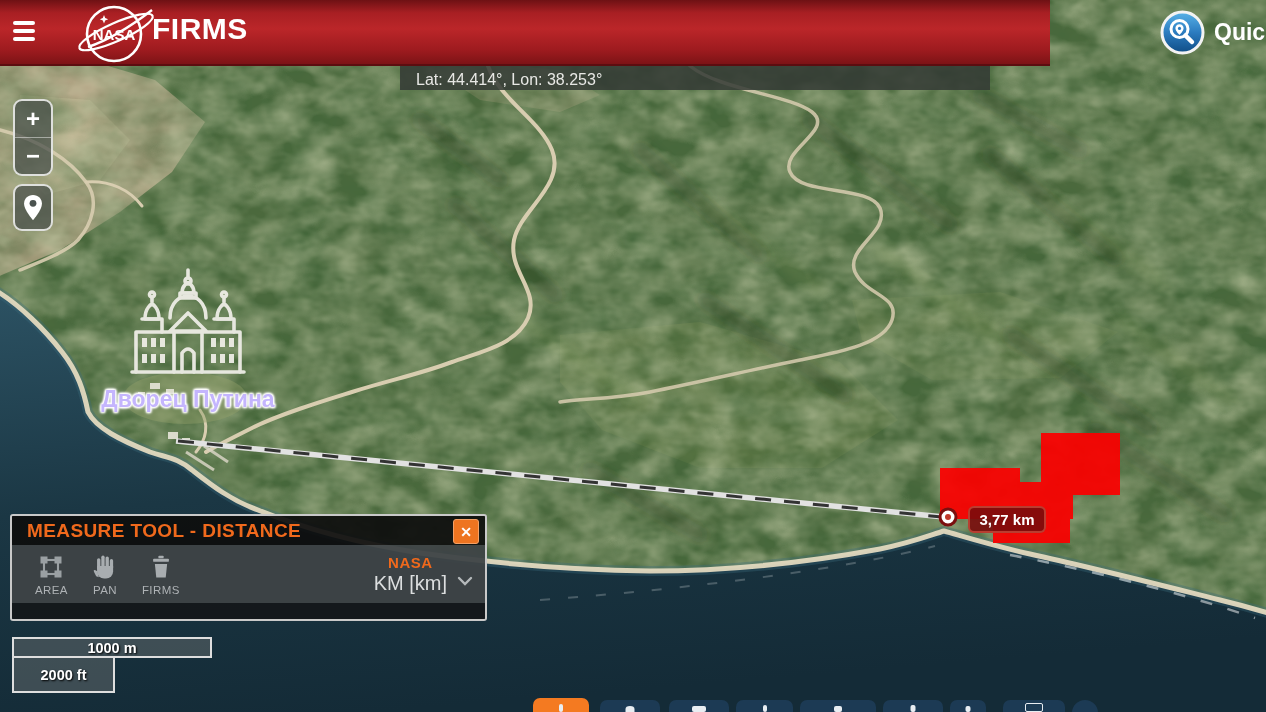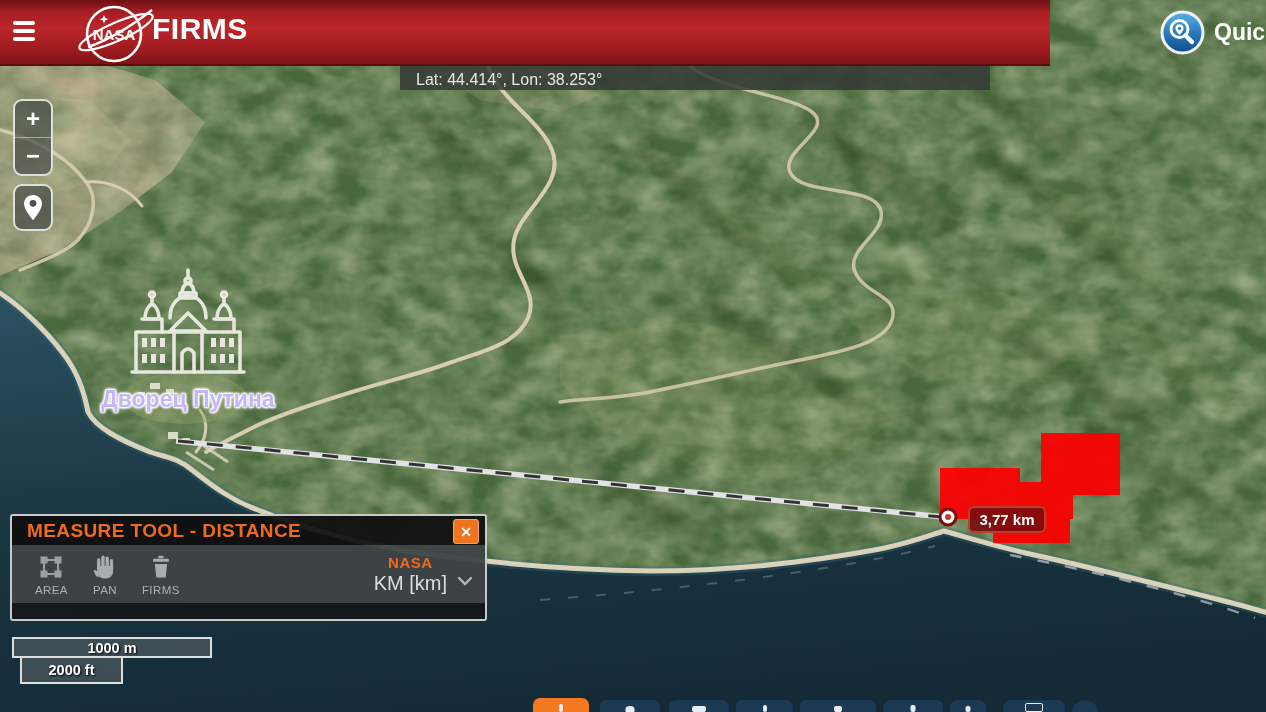--- a/index.html
+++ b/index.html
@@ -65,21 +65,21 @@
   .unitscol{display:flex;flex-direction:column;align-items:center;margin-right:10px;}
   .units-label{color:#f0691c;font-size:15px;font-weight:bold;letter-spacing:.5px;}
   .units-value{color:#dcdedf;font-size:20px;margin-top:1px;}
   .panel-foot{height:16px;background:rgba(20,22,24,.9);}
 
   
   .scalebox{position:absolute;box-sizing:border-box;background:rgba(96,104,106,.55);
     border:2px solid #dedede;color:#fff;font-size:14.5px;font-weight:bold;
     text-shadow:1px 1px 2px #000;display:flex;align-items:center;justify-content:center;z-index:20;}
   .scale-m{left:12px;top:637px;width:200px;height:21px;}
-  .scale-ft{left:20px;top:656px;width:103px;height:28px;}
+  .scale-ft{left:12px;top:656px;width:103px;height:37px;}
 
   
   .bbtn{position:absolute;bottom:0;border-radius:7px 7px 0 0;background:#1c3a54;z-index:22;cursor:pointer;}
   .bbtn.orange{background:#f47a21;}
   .bbtn .glyph{position:absolute;left:50%;bottom:0;transform:translateX(-50%);background:#e8edf2;border-radius:2px;}
   .bcircle{position:absolute;bottom:-14px;left:1072px;width:26px;height:26px;border-radius:50%;
     background:#1c3a54;z-index:22;cursor:pointer;}
 </style>
 </head>
 <body>

